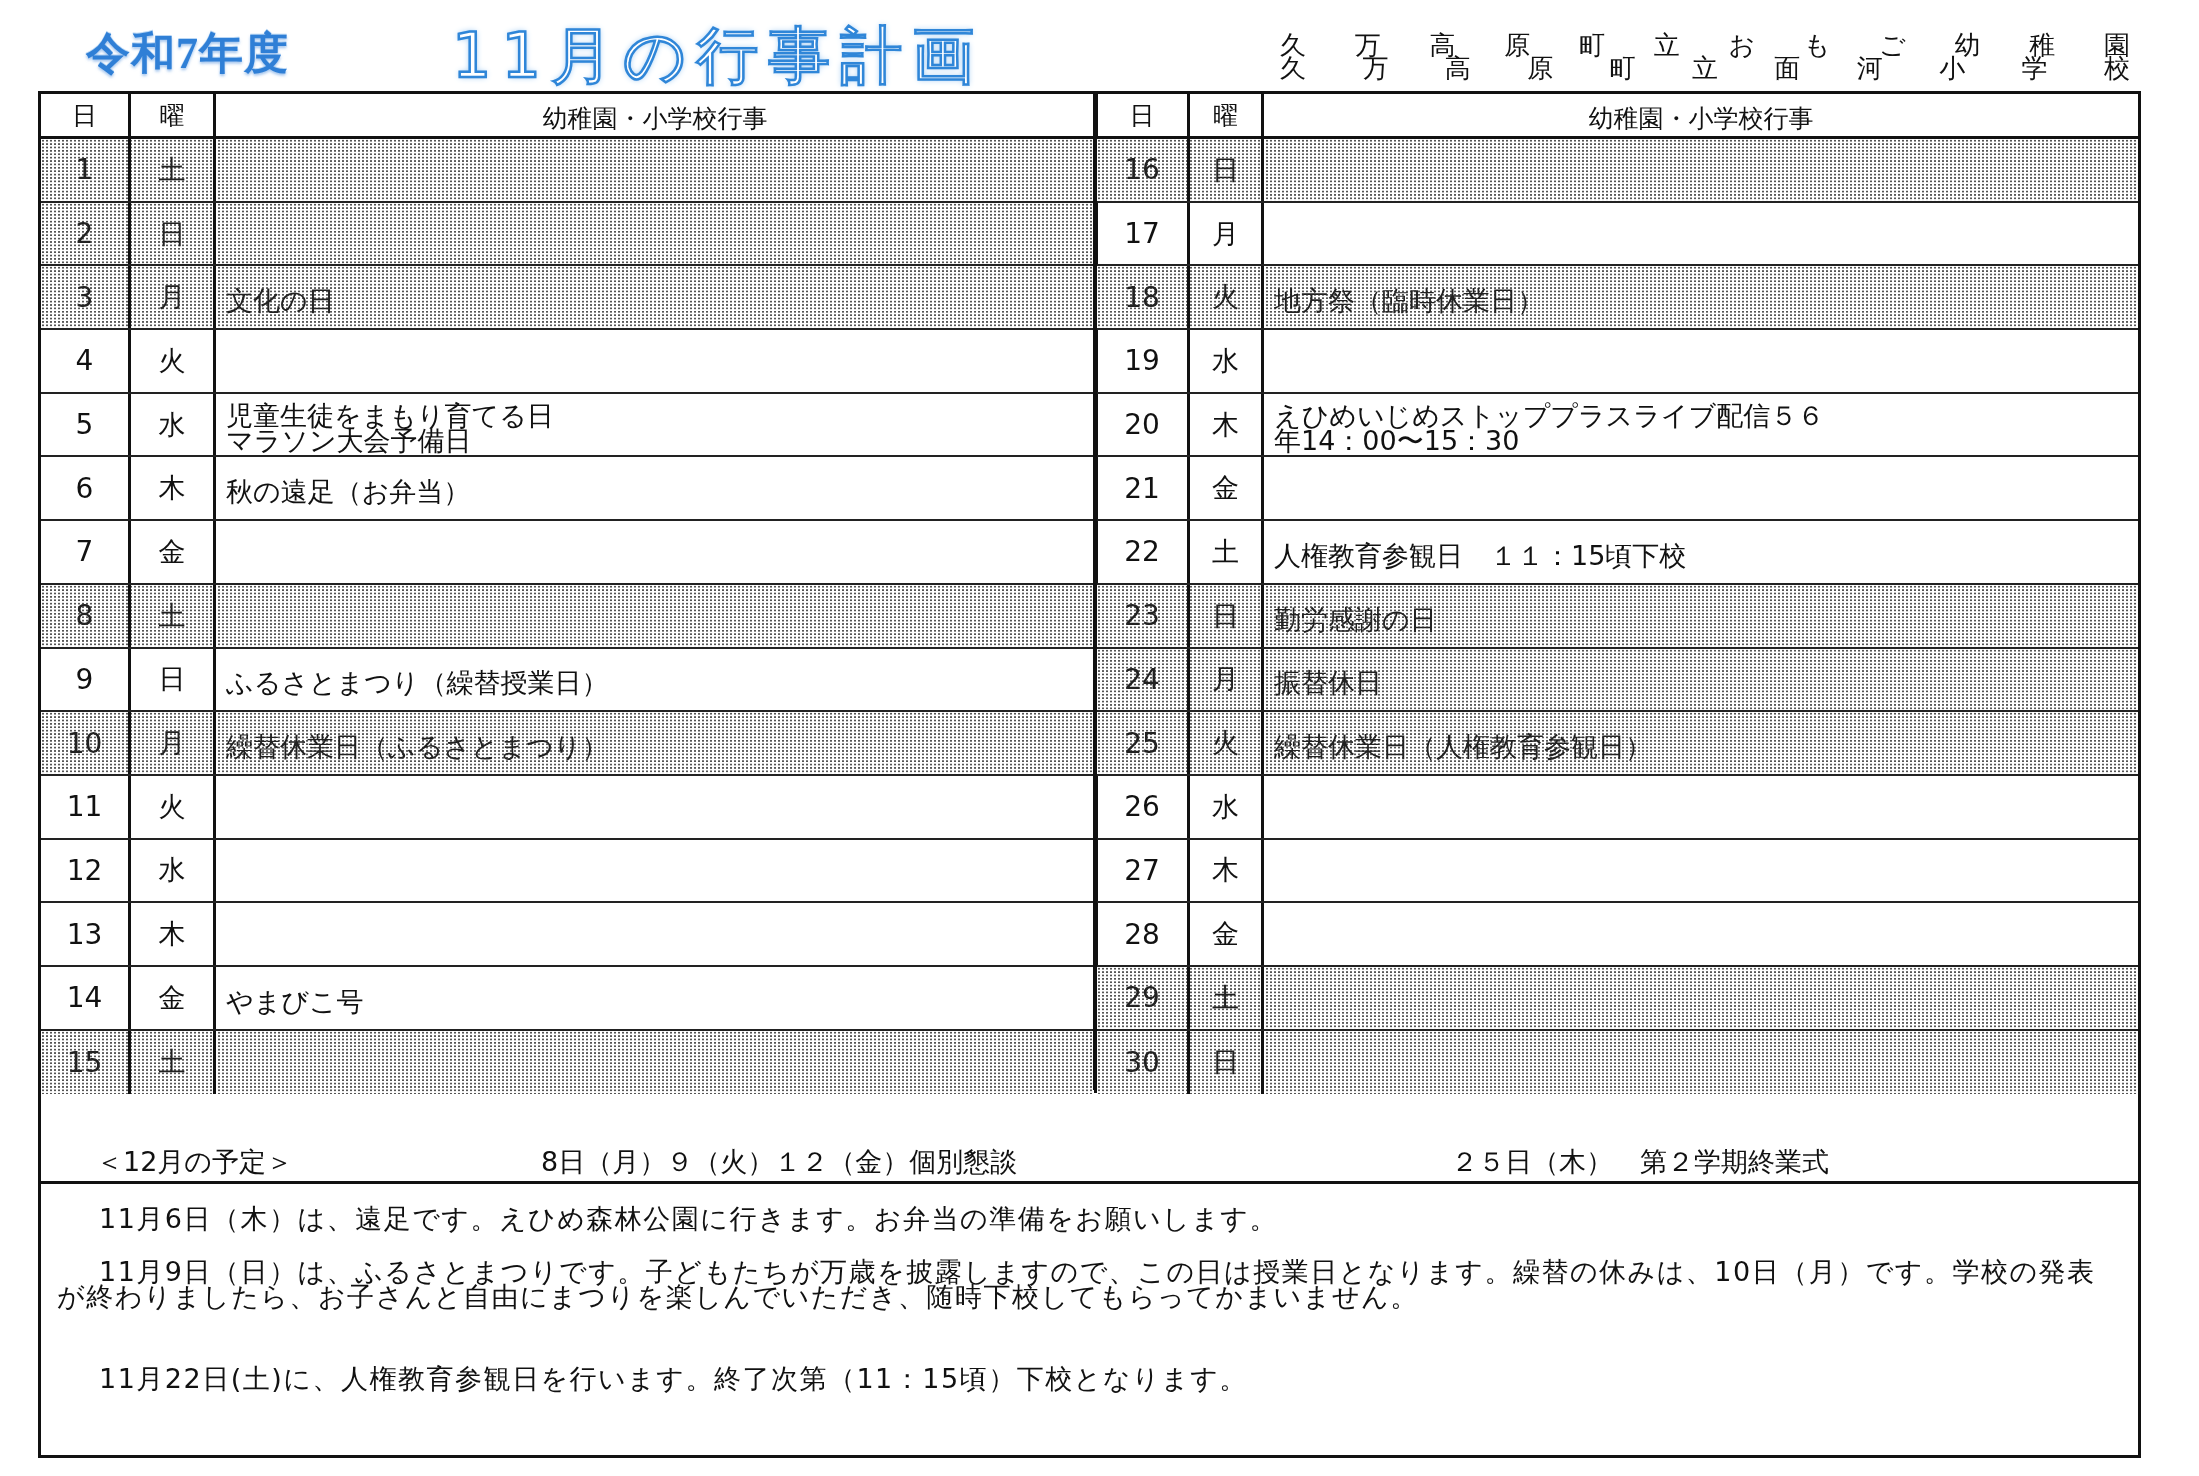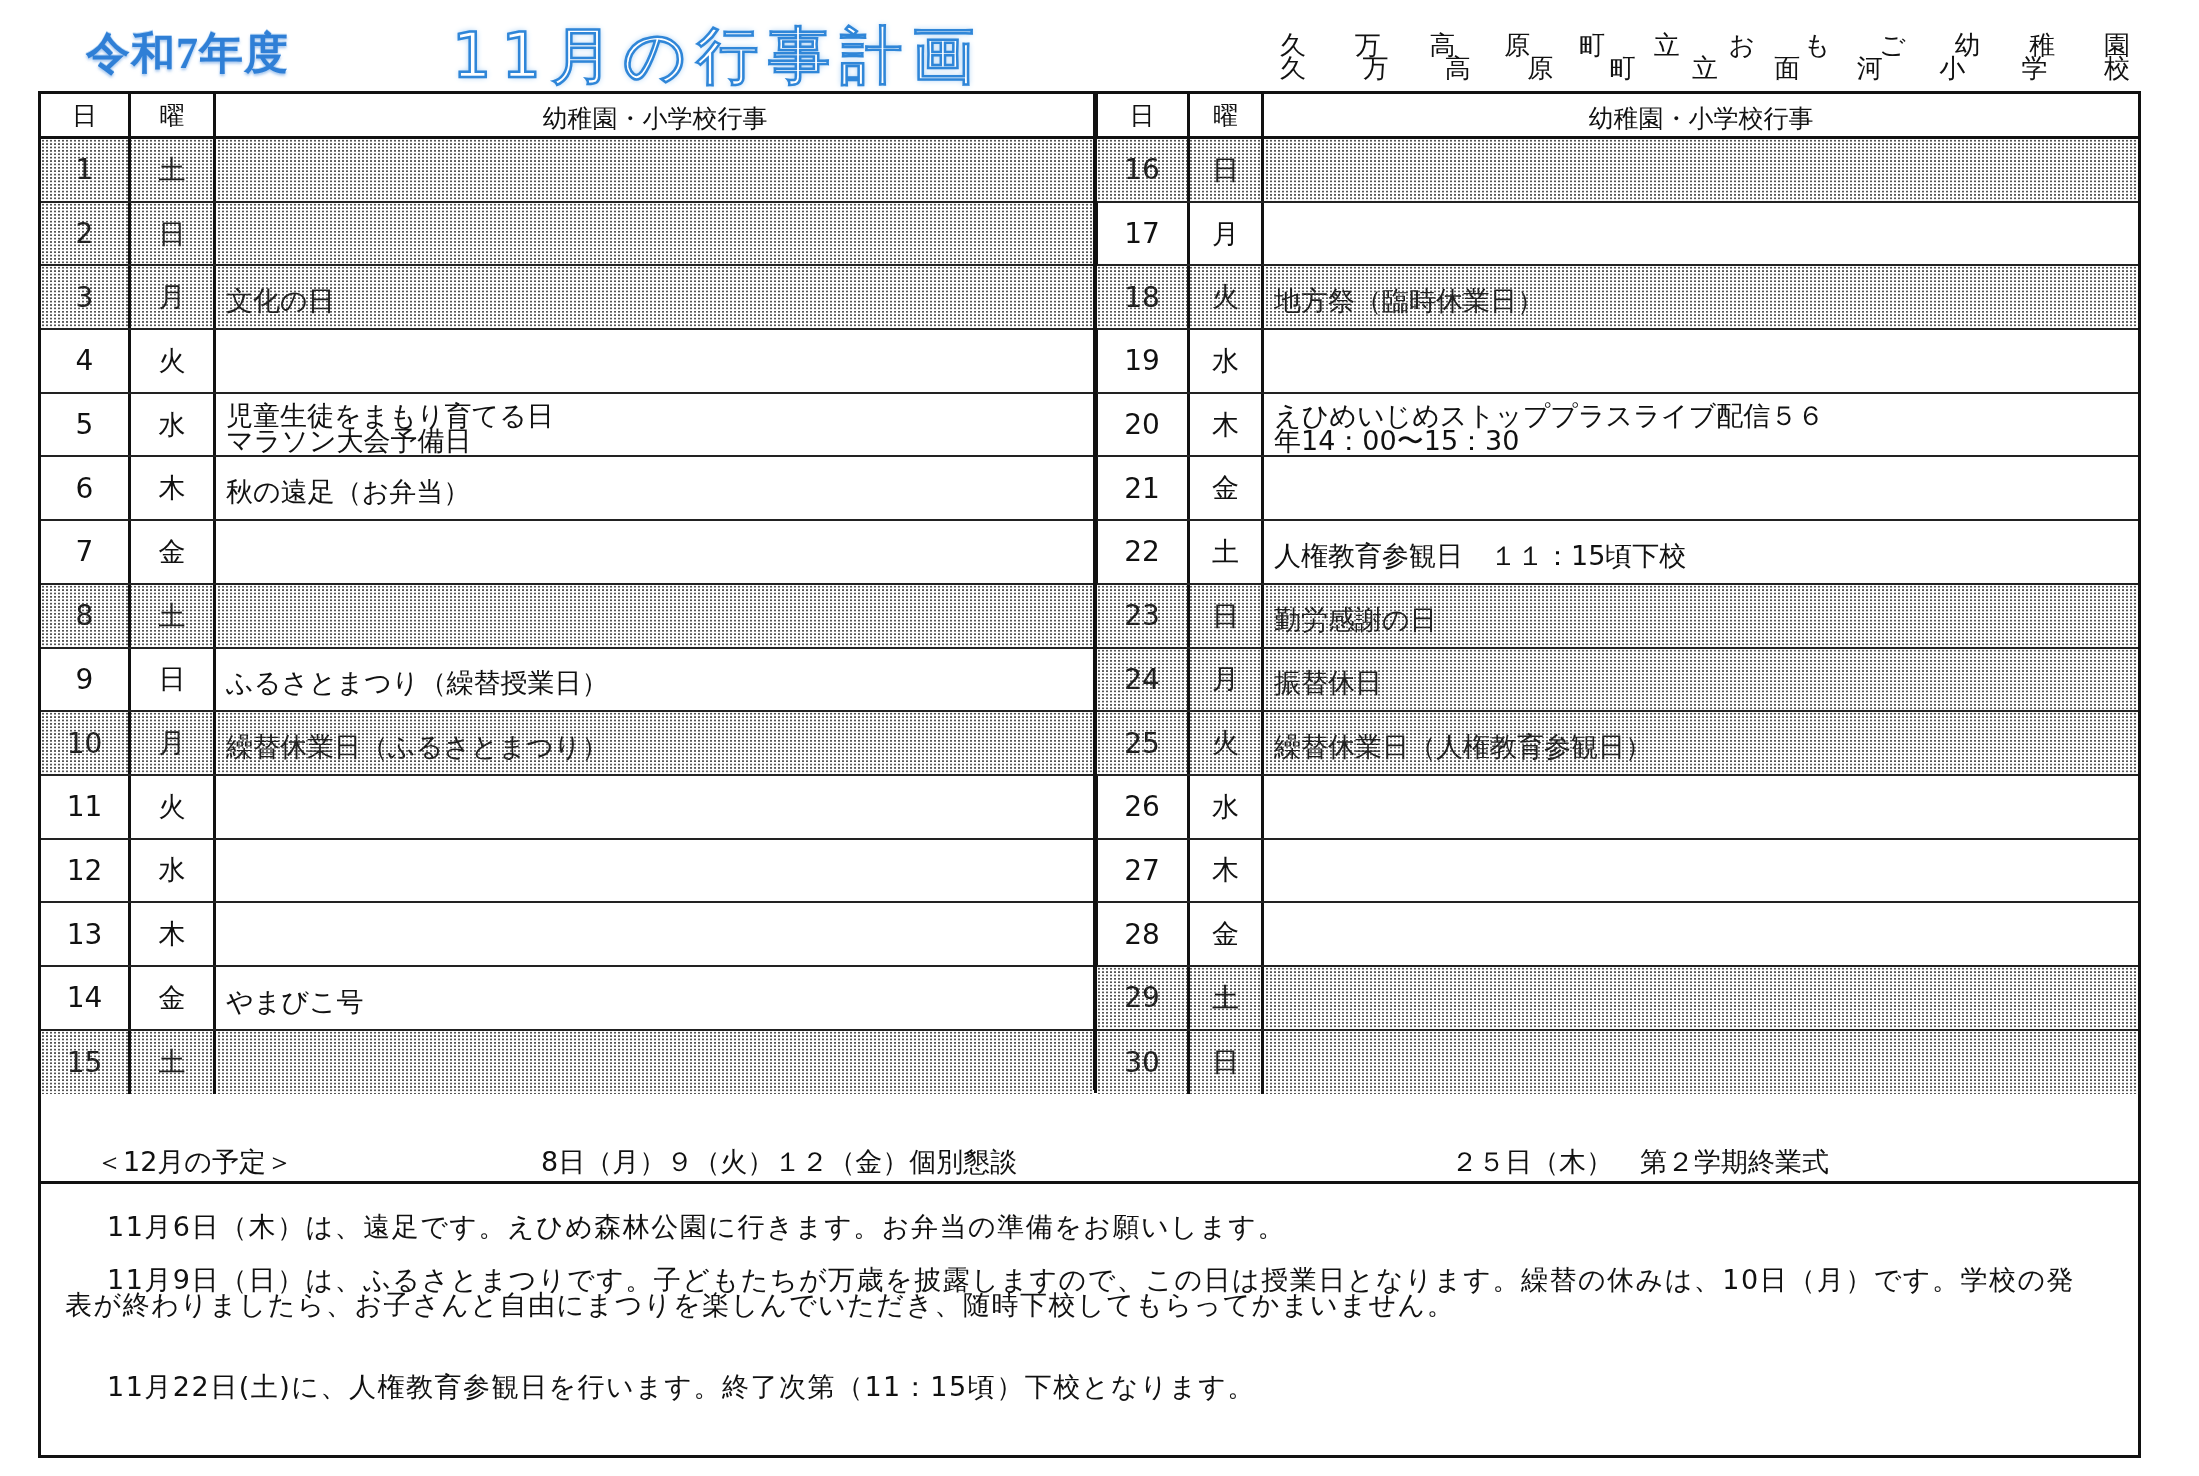--- a/index.html
+++ b/index.html
@@ -31,21 +31,21 @@
   .hdr .c-ev{justify-content:center;padding-left:0;font-size:25px;}
   .hdr .c-day,.hdr .c-wd{font-size:25px;}
   .rows{position:absolute;left:0;top:45px;width:100%;}
   .row{display:flex;height:63.7px;border-bottom:2px solid #222;box-sizing:border-box;}
   .row:last-child{border-bottom:none;}
   .row.shaded{background-color:#fff;background-image:radial-gradient(circle,#555 0.9px,transparent 1.1px);background-size:4px 3.4px;}
   .row.shaded .cell{color:#222;}
   .december{position:absolute;left:38px;top:1090px;width:2103px;height:94px;border:3px solid #111;border-top:none;box-sizing:border-box;font-size:27px;}
   .december span{position:absolute;top:20px;white-space:pre;margin-top:34px;}
   .notes{position:absolute;left:38px;top:1181px;width:2103px;height:277px;border:3px solid #111;box-sizing:border-box;font-size:27px;line-height:25px;}
-  .notes p{position:absolute;left:12px;right:30px;margin:12px;text-indent:42px;letter-spacing:1.5px;}
+  .notes p{position:absolute;left:12px;right:30px;margin:4px;text-indent:42px;letter-spacing:1.5px;}
 </style>
 </head>
 <body>
 
 <div class="title-era">令和7年度</div>
 <div class="title-main">11月の行事計画</div>
 <div class="school l1" id="school1">
     <span>久</span>
     <span>万</span>
     <span>高</span>

